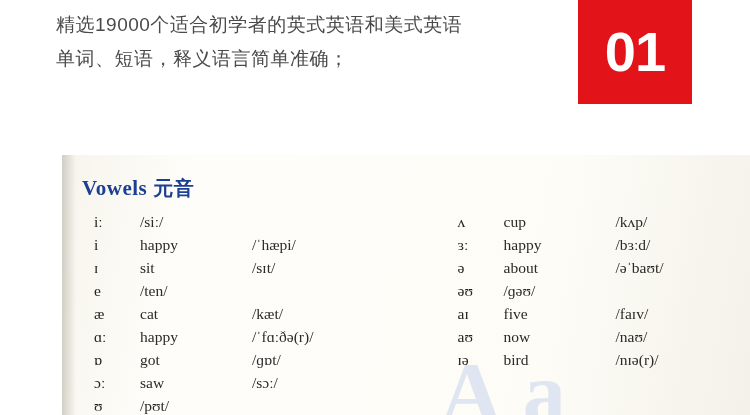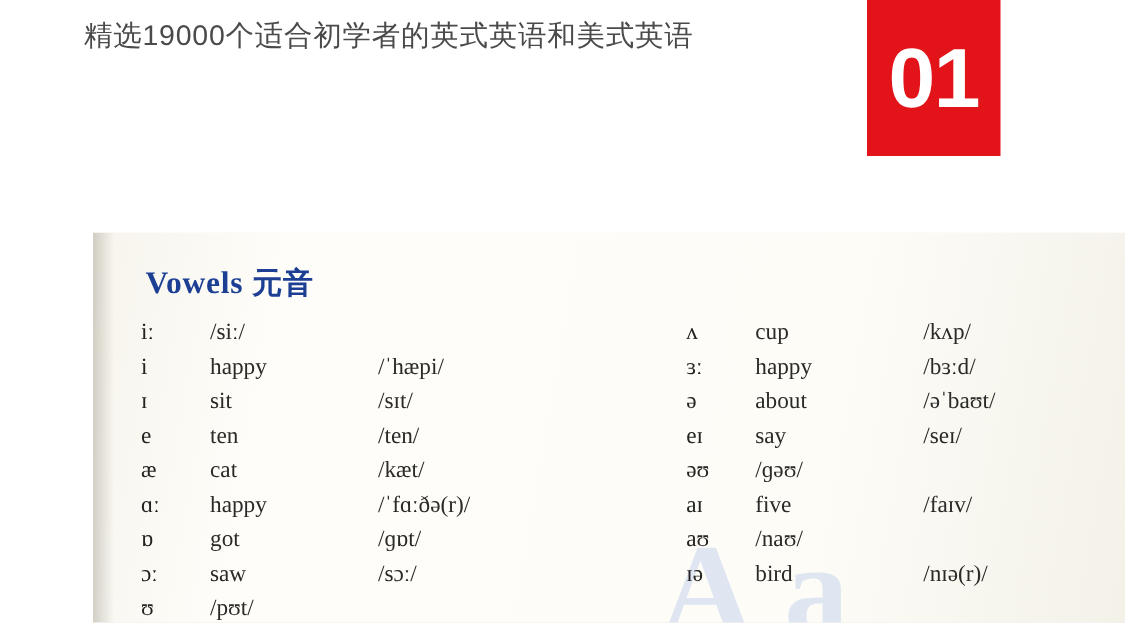--- a/index.html
+++ b/index.html
@@ -34,21 +34,21 @@
     letter-spacing: 0.5px;
   }
   .promo-text .line {
     display: block;
     white-space: nowrap;
   }
   .promo-badge {
     position: absolute;
     left: 578px;
     top: 0px;
-    width: 89px;
+    width: 114px;
     height: 104px;
     background: #e3131a;
     color: #ffffff;
     font-size: 56px;
     font-weight: bold;
     line-height: 104px;
     text-align: center;
     letter-spacing: -1px;
     font-family: "Liberation Sans", sans-serif;
   }
@@ -89,21 +89,21 @@
     top: 188px;
     font-size: 86px;
     color: #dfe6f2;
     font-family: "Liberation Serif", serif;
     font-weight: bold;
     letter-spacing: 2px;
     user-select: none;
   }
   .section-title {
     position: absolute;
-    left: 35px;
+    left: 20px;
     top: 20px;
     font-size: 21px;
     font-weight: bold;
     color: #1c3f94;
     font-family: "Liberation Serif", serif;
     letter-spacing: 0.5px;
   }
   .section-title .cn {
     font-family: "Liberation Sans", sans-serif;
     font-size: 20px;
@@ -144,20 +144,21 @@
     font-size: 15.5px;
     text-align: center;
   }
 </style>
 </head>
 <body>
 
 <div class="promo">
   <div class="promo-text">
     <span class="line">精选19000个适合初学者的英式英语和美式英语</span>
+    <span class="line">单词、短语，释义语言简单准确；</span>
   </div>
   <div class="promo-badge">01</div>
 </div>
 
 <div class="page-scan">
   <div class="scan-inner">
     <div class="spine-shadow"></div>
     <div class="watermark">A a</div>
 
     <div class="section-title">
@@ -176,21 +177,20 @@
           <span class="word">happy</span>
           <span class="ipa">/ˈhæpi/</span>
         </div>
         <div class="row">
           <span class="sym">ɪ</span>
           <span class="word">sit</span>
           <span class="ipa">/sɪt/</span>
         </div>
         <div class="row">
           <span class="sym">e</span>
-          <span class="word">ten</span>
           <span class="ipa">/ten/</span>
         </div>
         <div class="row">
           <span class="sym">æ</span>
           <span class="word">cat</span>
           <span class="ipa">/kæt/</span>
         </div>
         <div class="row">
           <span class="sym">ɑː</span>
           <span class="word">happy</span>
@@ -222,35 +222,31 @@
           <span class="sym">ɜː</span>
           <span class="word">happy</span>
           <span class="ipa">/bɜːd/</span>
         </div>
         <div class="row">
           <span class="sym">ə</span>
           <span class="word">about</span>
           <span class="ipa">/əˈbaʊt/</span>
         </div>
         <div class="row">
-          <span class="sym">eɪ</span>
-          <span class="word">say</span>
-          <span class="ipa">/seɪ/</span>
-        </div>
-        <div class="row">
           <span class="sym">əʊ</span>
           <span class="ipa">/ɡəʊ/</span>
         </div>
         <div class="row">
           <span class="sym">aɪ</span>
           <span class="word">five</span>
           <span class="ipa">/faɪv/</span>
         </div>
         <div class="row">
           <span class="sym">aʊ</span>
+          <span class="word">now</span>
           <span class="ipa">/naʊ/</span>
         </div>
         <div class="row">
           <span class="sym">ɪə</span>
           <span class="word">bird</span>
           <span class="ipa">/nɪə(r)/</span>
         </div>
       </div>
 
     </div>

